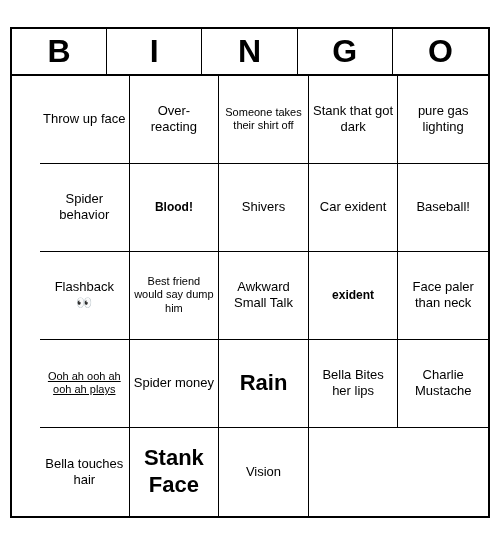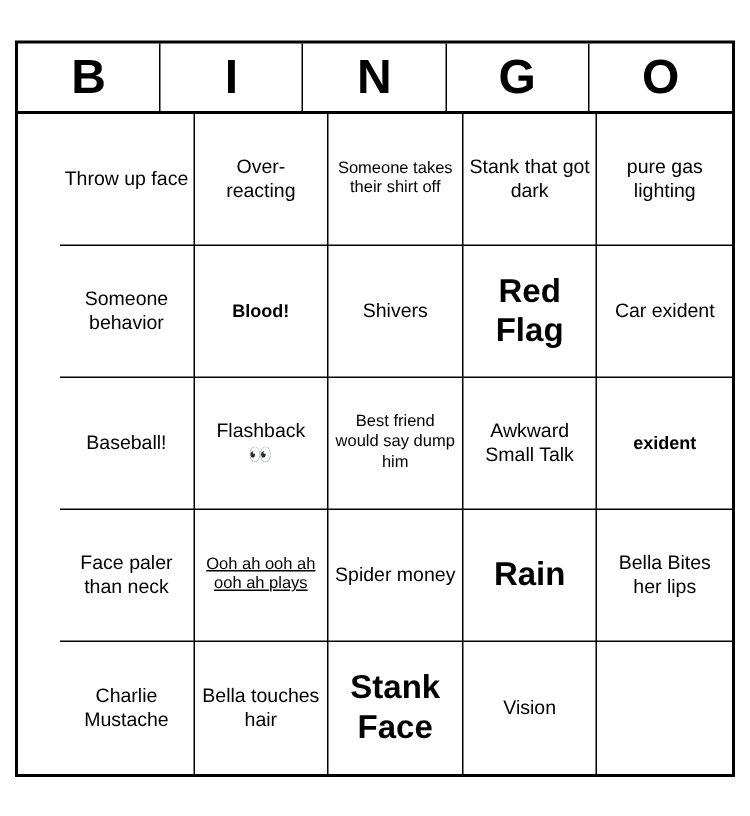--- a/index.html
+++ b/index.html
@@ -90,30 +90,27 @@
       <div class="bingo-cell">
         <span class="cell-text" style="font-size: 11px;">Someone takes their shirt off</span>
       </div>
       <div class="bingo-cell">
         <span class="cell-text">Stank that got dark</span>
       </div>
       <div class="bingo-cell">
         <span class="cell-text">pure gas lighting</span>
       </div>
       <div class="bingo-cell">
-        <span class="cell-text">Someone behavior</span>
+        <span class="cell-text">Spider behavior</span>
       </div>
       <div class="bingo-cell">
         <span class="cell-text large-text">Blood!</span>
       </div>
       <div class="bingo-cell">
         <span class="cell-text">Shivers</span>
-      </div>
-      <div class="bingo-cell">
-        <span class="cell-text xlarge-text">Red Flag</span>
       </div>
       <div class="bingo-cell">
         <span class="cell-text">Car exident</span>
       </div>
       <div class="bingo-cell">
         <span class="cell-text">Baseball!</span>
       </div>
       <div class="bingo-cell">
         <span class="cell-text">Flashback<br>👀</span>
       </div>

